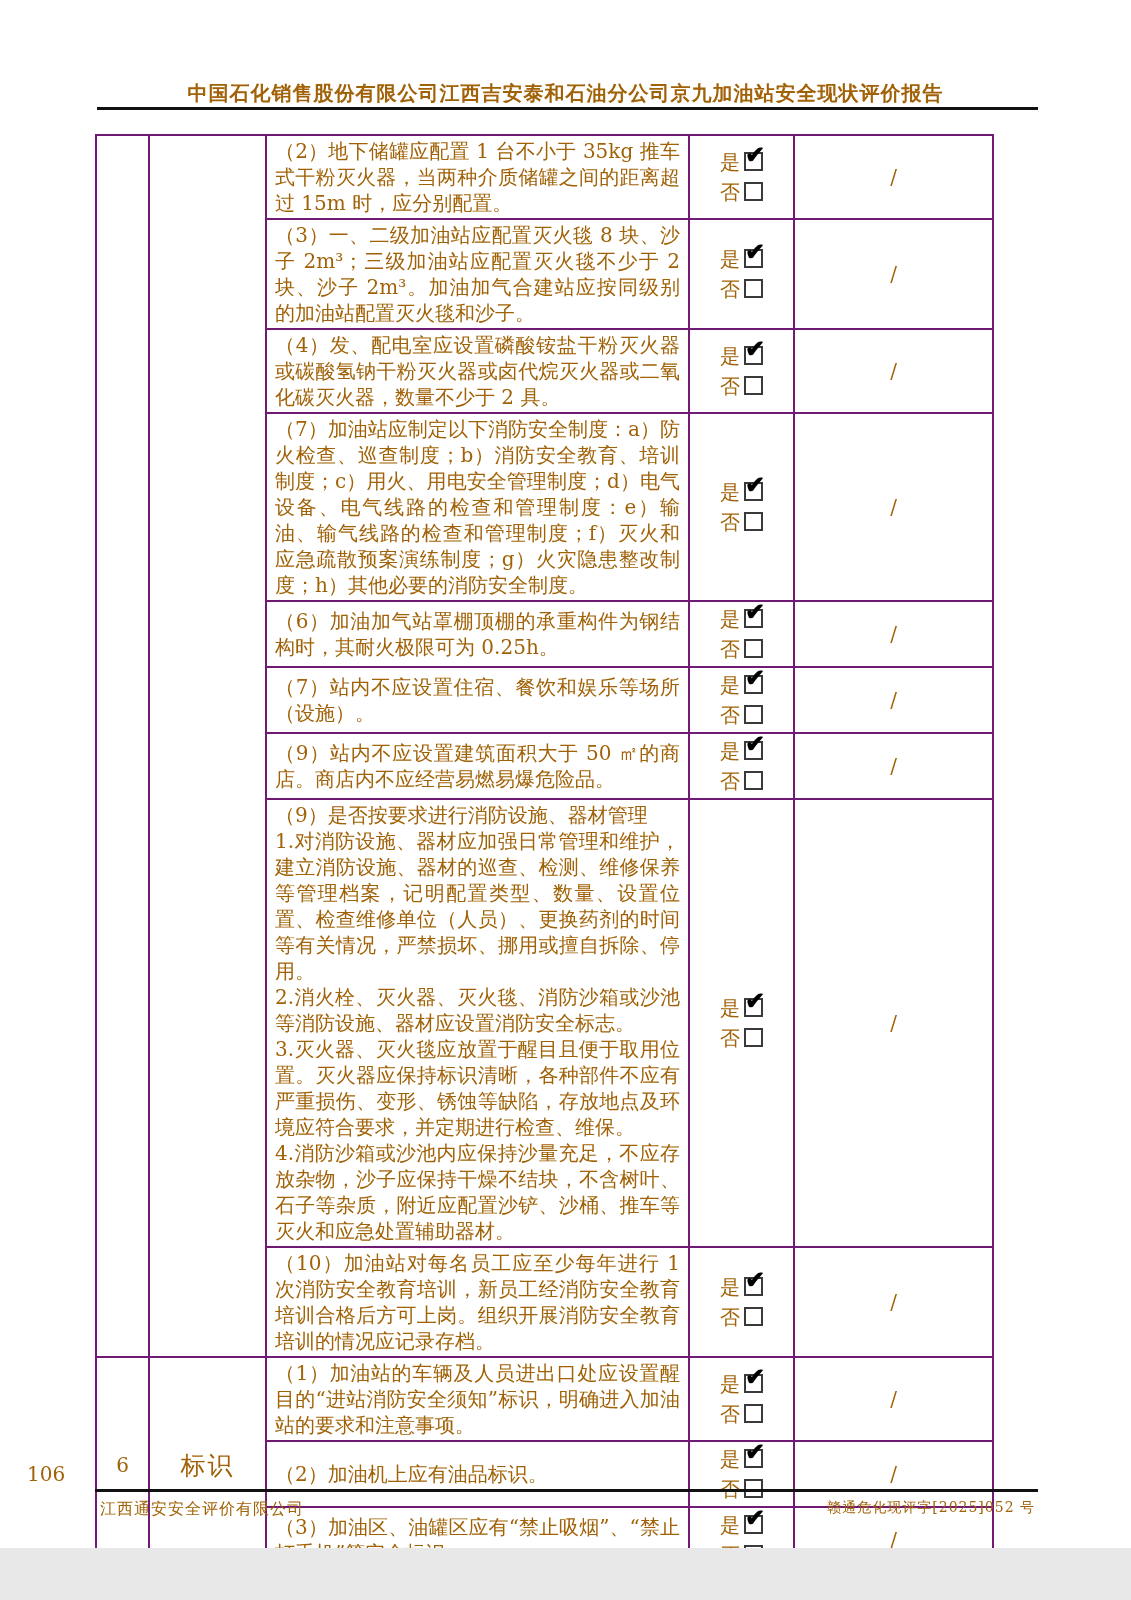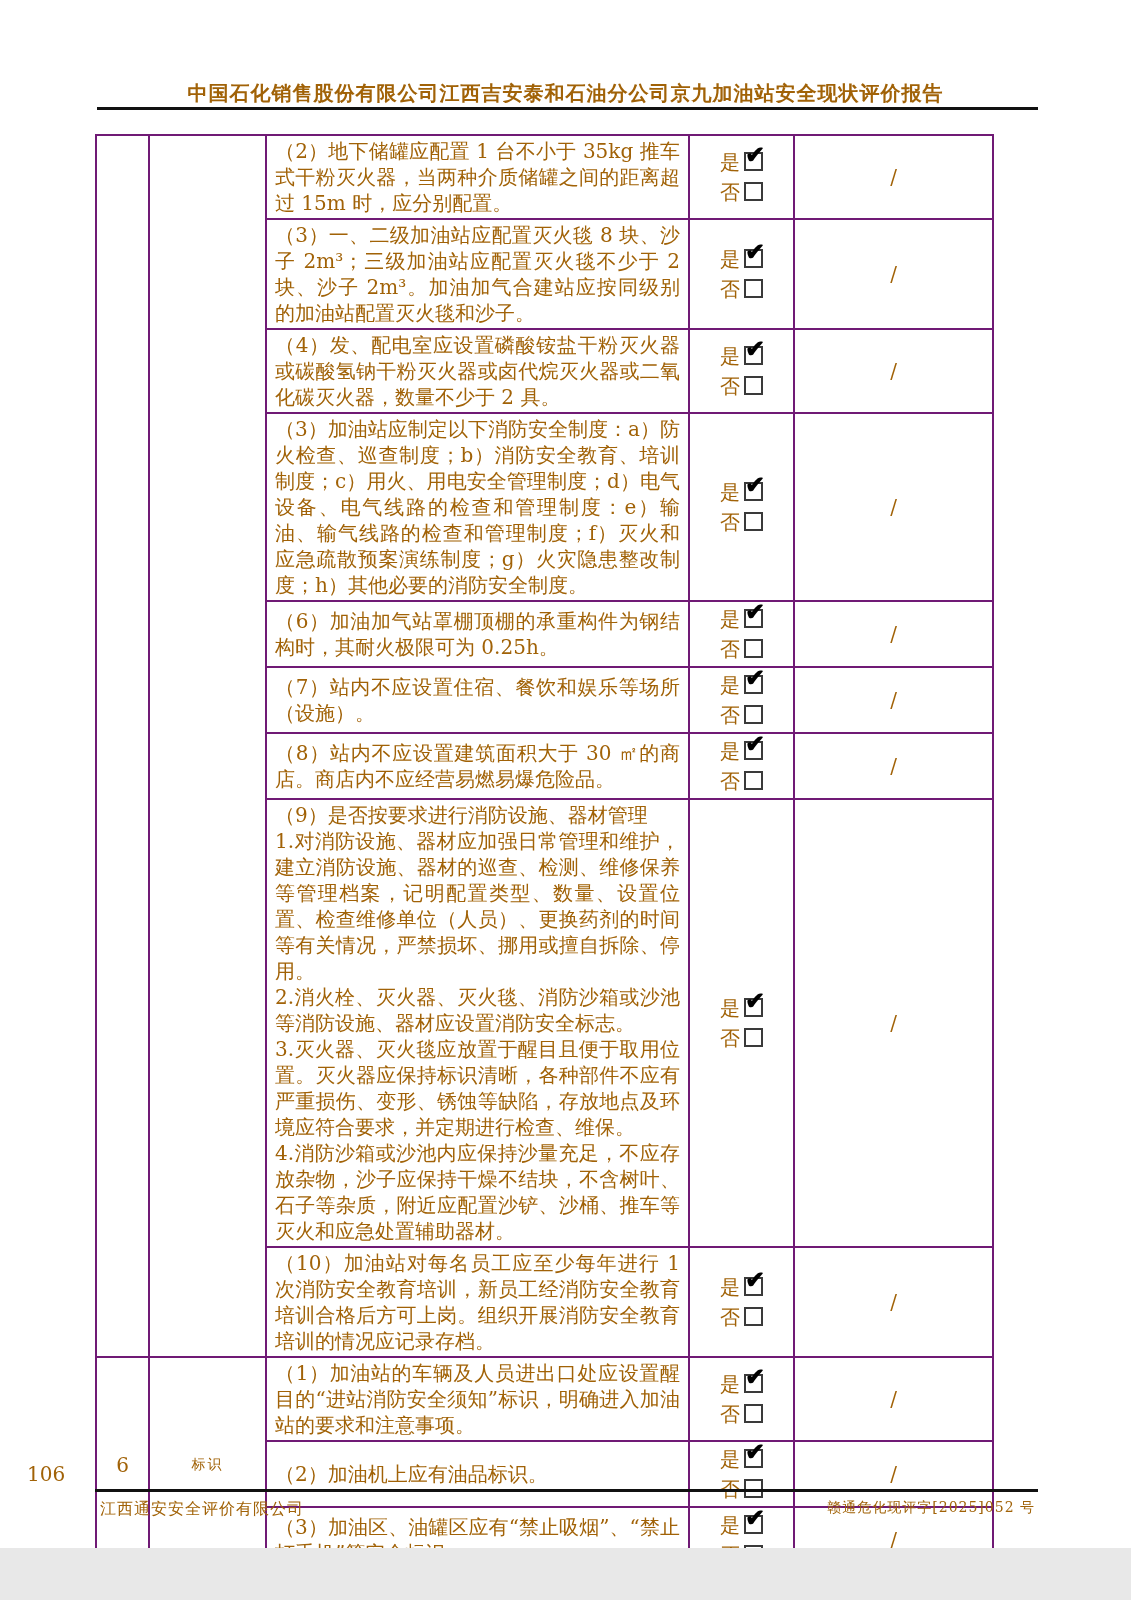--- a/index.html
+++ b/index.html
@@ -26,21 +26,21 @@
     width:897px;
     border-collapse:collapse; table-layout:fixed;
     font-size:20px;
   }
   table.main td {
     border:2px solid #701a75;
     padding:2px 8px;
     vertical-align:middle;
   }
   td.cell-seq { text-align:center; font-size:20px; padding:2px 2px; }
-  td.cell-cat { text-align:center; font-size:14px; letter-spacing:2px; padding:2px 4px;margin-left:32px; }
+  td.cell-cat { text-align:center; font-size:25px; letter-spacing:2px; padding:2px 4px;margin-left:32px; }
   td.cell-desc {
     text-align:justify;
     line-height:26px;
     white-space:pre-line;
     vertical-align:middle;
     padding:4px 9px 4px 10px;
   }
   td.cell-check {
     text-align:center;
     line-height:30px;
@@ -121,21 +121,21 @@
       </tr>
       <tr style="height:78px">
         <td class="cell-desc">（4）发、配电室应设置磷酸铵盐干粉灭火器或碳酸氢钠干粉灭火器或卤代烷灭火器或二氧化碳灭火器，数量不少于 2 具。</td>
         <td class="cell-check">
           <div class="cbline"><span>是</span><span class="cb checked"></span></div>
           <div class="cbline"><span>否</span><span class="cb"></span></div>
         </td>
         <td class="cell-remark">/</td>
       </tr>
       <tr style="height:182px">
-        <td class="cell-desc">（3）加油站应制定以下消防安全制度：a）防火检查、巡查制度；b）消防安全教育、培训制度；c）用火、用电安全管理制度；d）电气设备、电气线路的检查和管理制度：e）输油、输气线路的检查和管理制度；f）灭火和应急疏散预案演练制度；g）火灾隐患整改制度；h）其他必要的消防安全制度。</td>
+        <td class="cell-desc">（7）加油站应制定以下消防安全制度：a）防火检查、巡查制度；b）消防安全教育、培训制度；c）用火、用电安全管理制度；d）电气设备、电气线路的检查和管理制度：e）输油、输气线路的检查和管理制度；f）灭火和应急疏散预案演练制度；g）火灾隐患整改制度；h）其他必要的消防安全制度。</td>
         <td class="cell-check">
           <div class="cbline"><span>是</span><span class="cb checked"></span></div>
           <div class="cbline"><span>否</span><span class="cb"></span></div>
         </td>
         <td class="cell-remark">/</td>
       </tr>
       <tr style="height:52px">
         <td class="cell-desc">（6）加油加气站罩棚顶棚的承重构件为钢结构时，其耐火极限可为 0.25h。</td>
         <td class="cell-check">
           <div class="cbline"><span>是</span><span class="cb checked"></span></div>
@@ -145,21 +145,21 @@
       </tr>
       <tr style="height:52px">
         <td class="cell-desc">（7）站内不应设置住宿、餐饮和娱乐等场所（设施）。</td>
         <td class="cell-check">
           <div class="cbline"><span>是</span><span class="cb checked"></span></div>
           <div class="cbline"><span>否</span><span class="cb"></span></div>
         </td>
         <td class="cell-remark">/</td>
       </tr>
       <tr style="height:52px">
-        <td class="cell-desc">（8）站内不应设置建筑面积大于 30 ㎡的商店。商店内不应经营易燃易爆危险品。</td>
+        <td class="cell-desc">（9）站内不应设置建筑面积大于 50 ㎡的商店。商店内不应经营易燃易爆危险品。</td>
         <td class="cell-check">
           <div class="cbline"><span>是</span><span class="cb checked"></span></div>
           <div class="cbline"><span>否</span><span class="cb"></span></div>
         </td>
         <td class="cell-remark">/</td>
       </tr>
       <tr style="height:416px">
         <td class="cell-desc">（9）是否按要求进行消防设施、器材管理
 1.对消防设施、器材应加强日常管理和维护，建立消防设施、器材的巡查、检测、维修保养等管理档案，记明配置类型、数量、设置位置、检查维修单位（人员）、更换药剂的时间等有关情况，严禁损坏、挪用或擅自拆除、停用。
 2.消火栓、灭火器、灭火毯、消防沙箱或沙池等消防设施、器材应设置消防安全标志。

